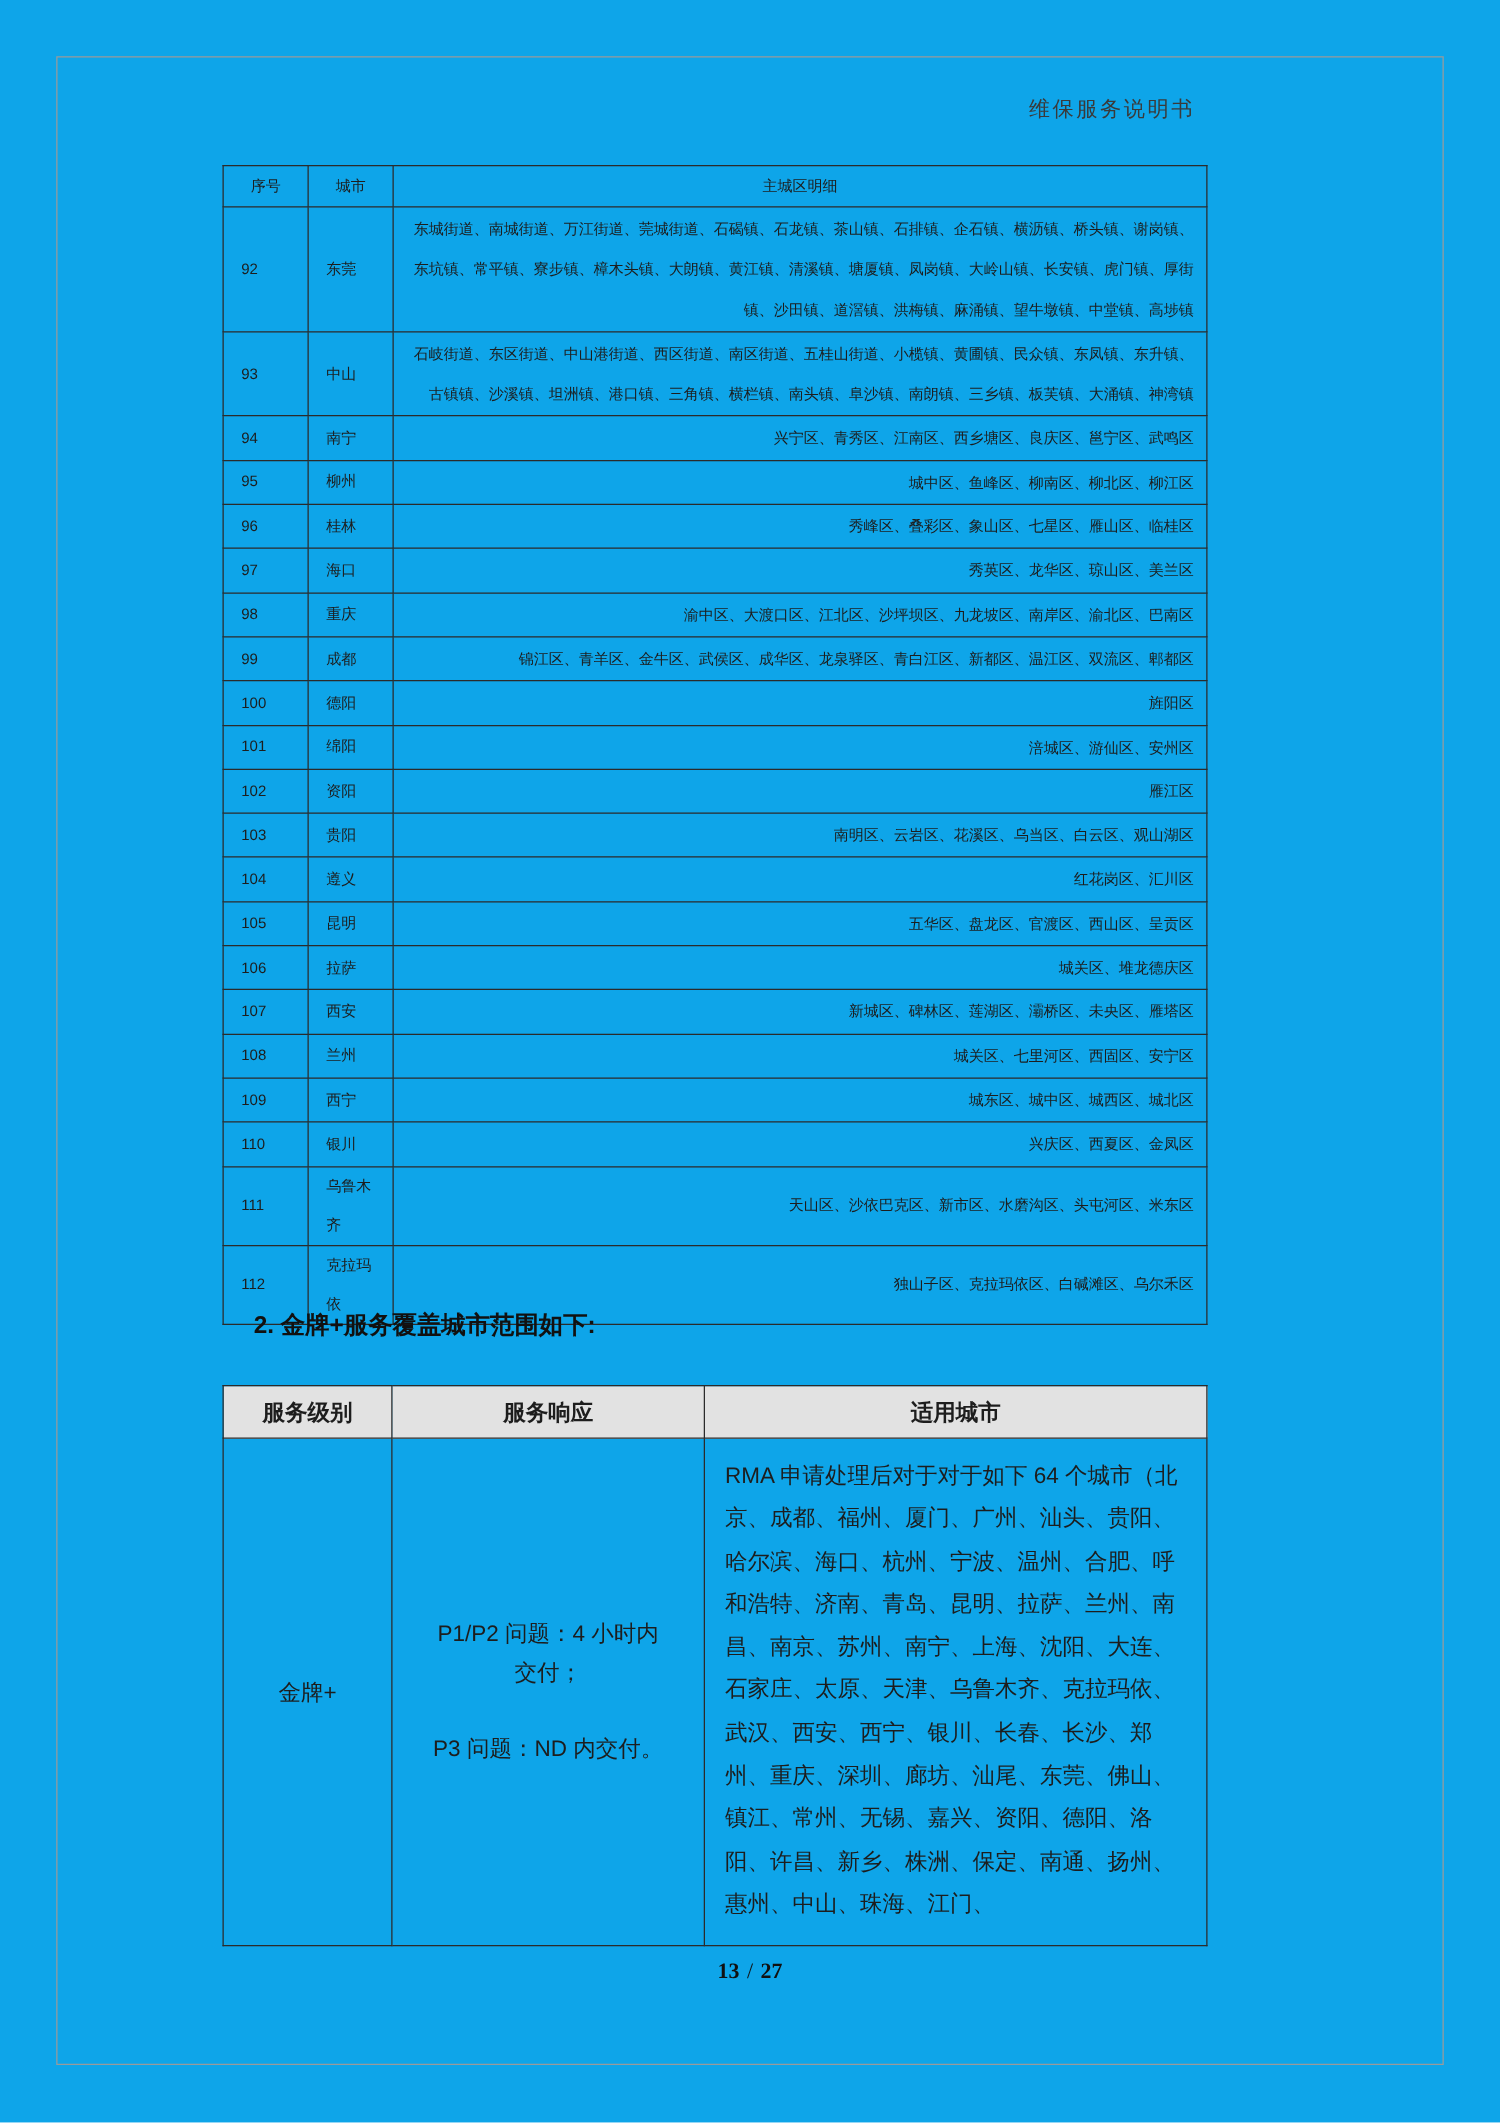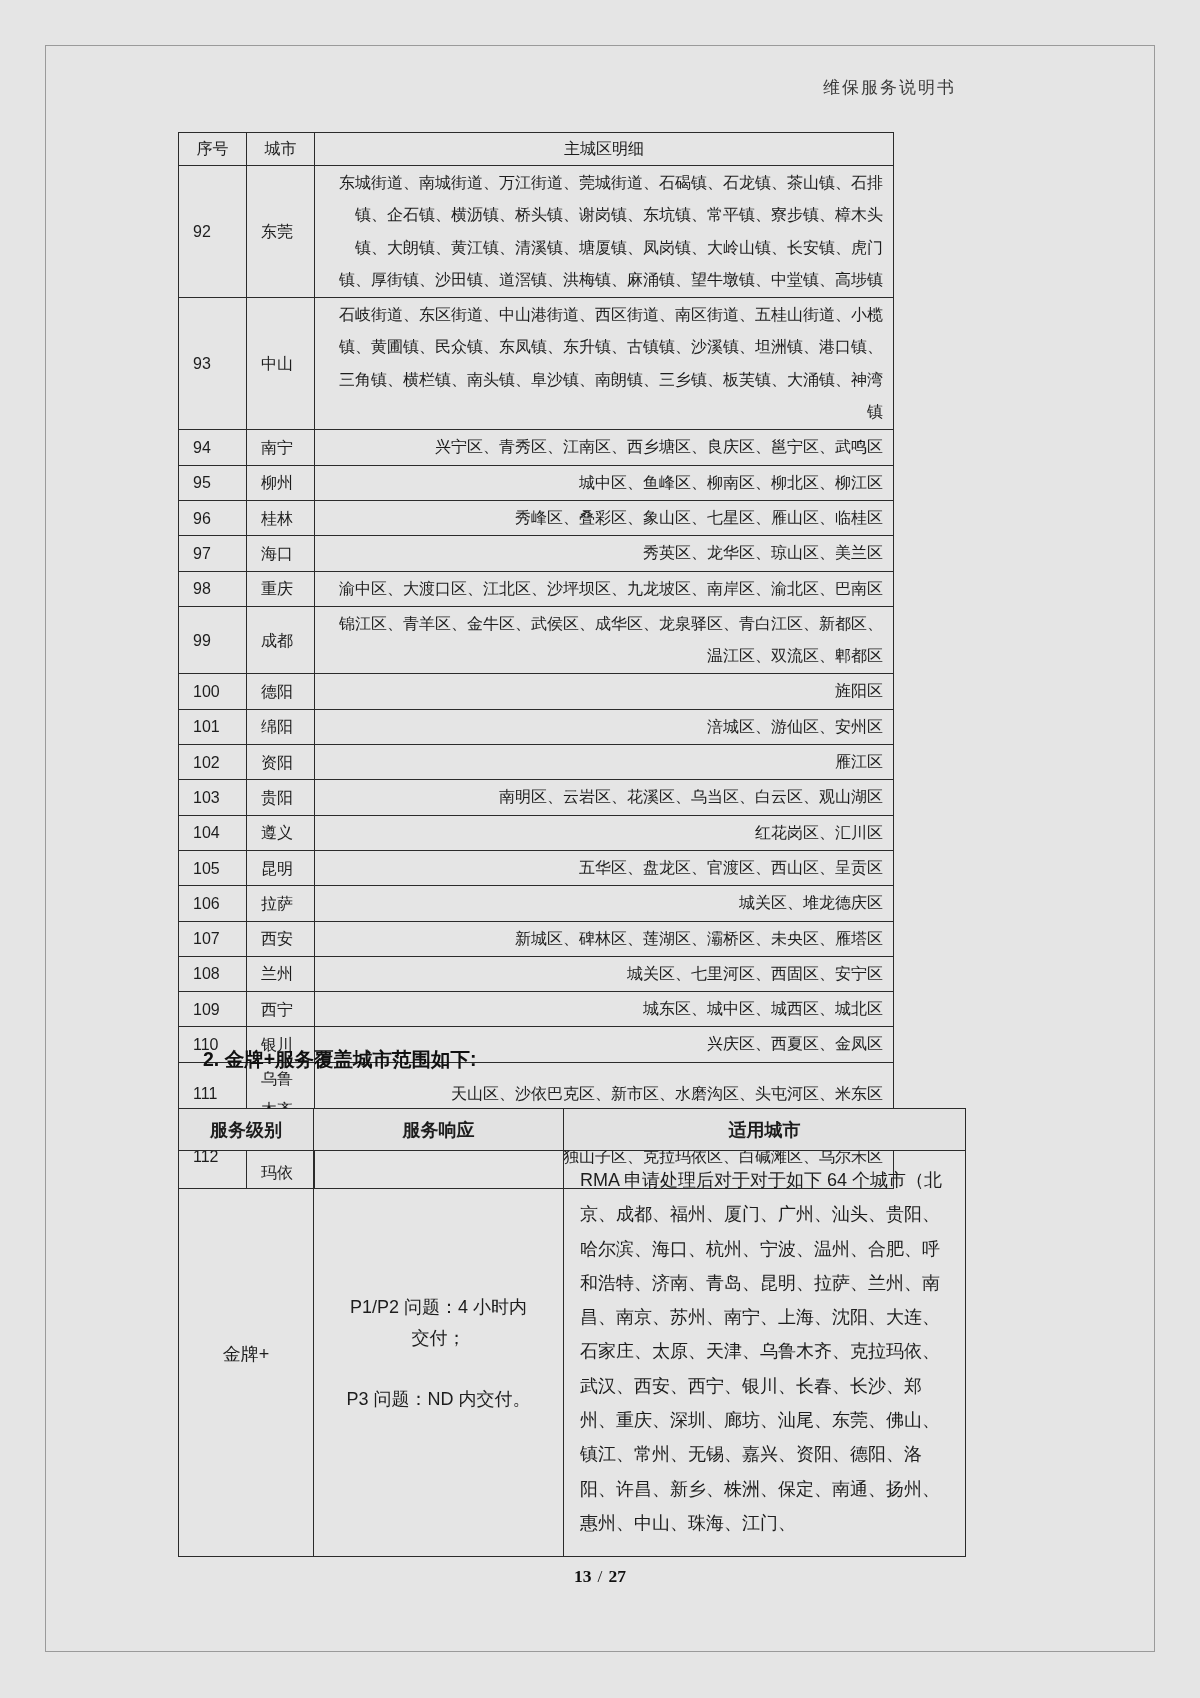--- a/index.html
+++ b/index.html
@@ -1,33 +1,33 @@
 <!DOCTYPE html>
 <html lang="zh"><head>
 <meta charset="utf-8">
 <style>
   * { margin:0; padding:0; box-sizing:border-box; }
   html,body { background:#ffffff; }
   .page {
-    position:relative; width:1200px; height:1698px; background:#e5e5e5;
+    position:relative; width:1200px; height:1698px; background:#0ea5e9;
     font-family:"Liberation Sans", sans-serif; color:#1d1d1d; overflow:hidden;
   }
   .page-border {
     position:absolute; left:45px; top:45px; width:1110px; height:1607px;
     border:1px solid #9a9a9a; pointer-events:none;
   }
   .header {
     position:absolute; top:76px; right:244px;
     font-family:"Liberation Serif", serif; font-size:17px; color:#3a3a3a;
     letter-spacing:2px;
   }
   
   .city-table {
-    position:absolute; left:178px; top:132px; width:716px;
-    border-collapse:collapse; font-size:16px; color:#1d1d1d;
+    position:absolute; left:178px; top:132px; width:788px;
+    border-collapse:collapse; font-size:12px; color:#1d1d1d;
     table-layout:fixed;
   }
   .city-table th, .city-table td { border:1px solid #2b2b2b; }
   .city-table th {
     font-weight:400; text-align:center; height:32px; line-height:32px;
   }
   .city-table .col-no   { width:68px; }
   .city-table .col-city { width:68px; }
   .city-table td.cell-no, .city-table td.cell-city {
     text-align:left; vertical-align:middle; line-height:31px; padding:0 14px;

